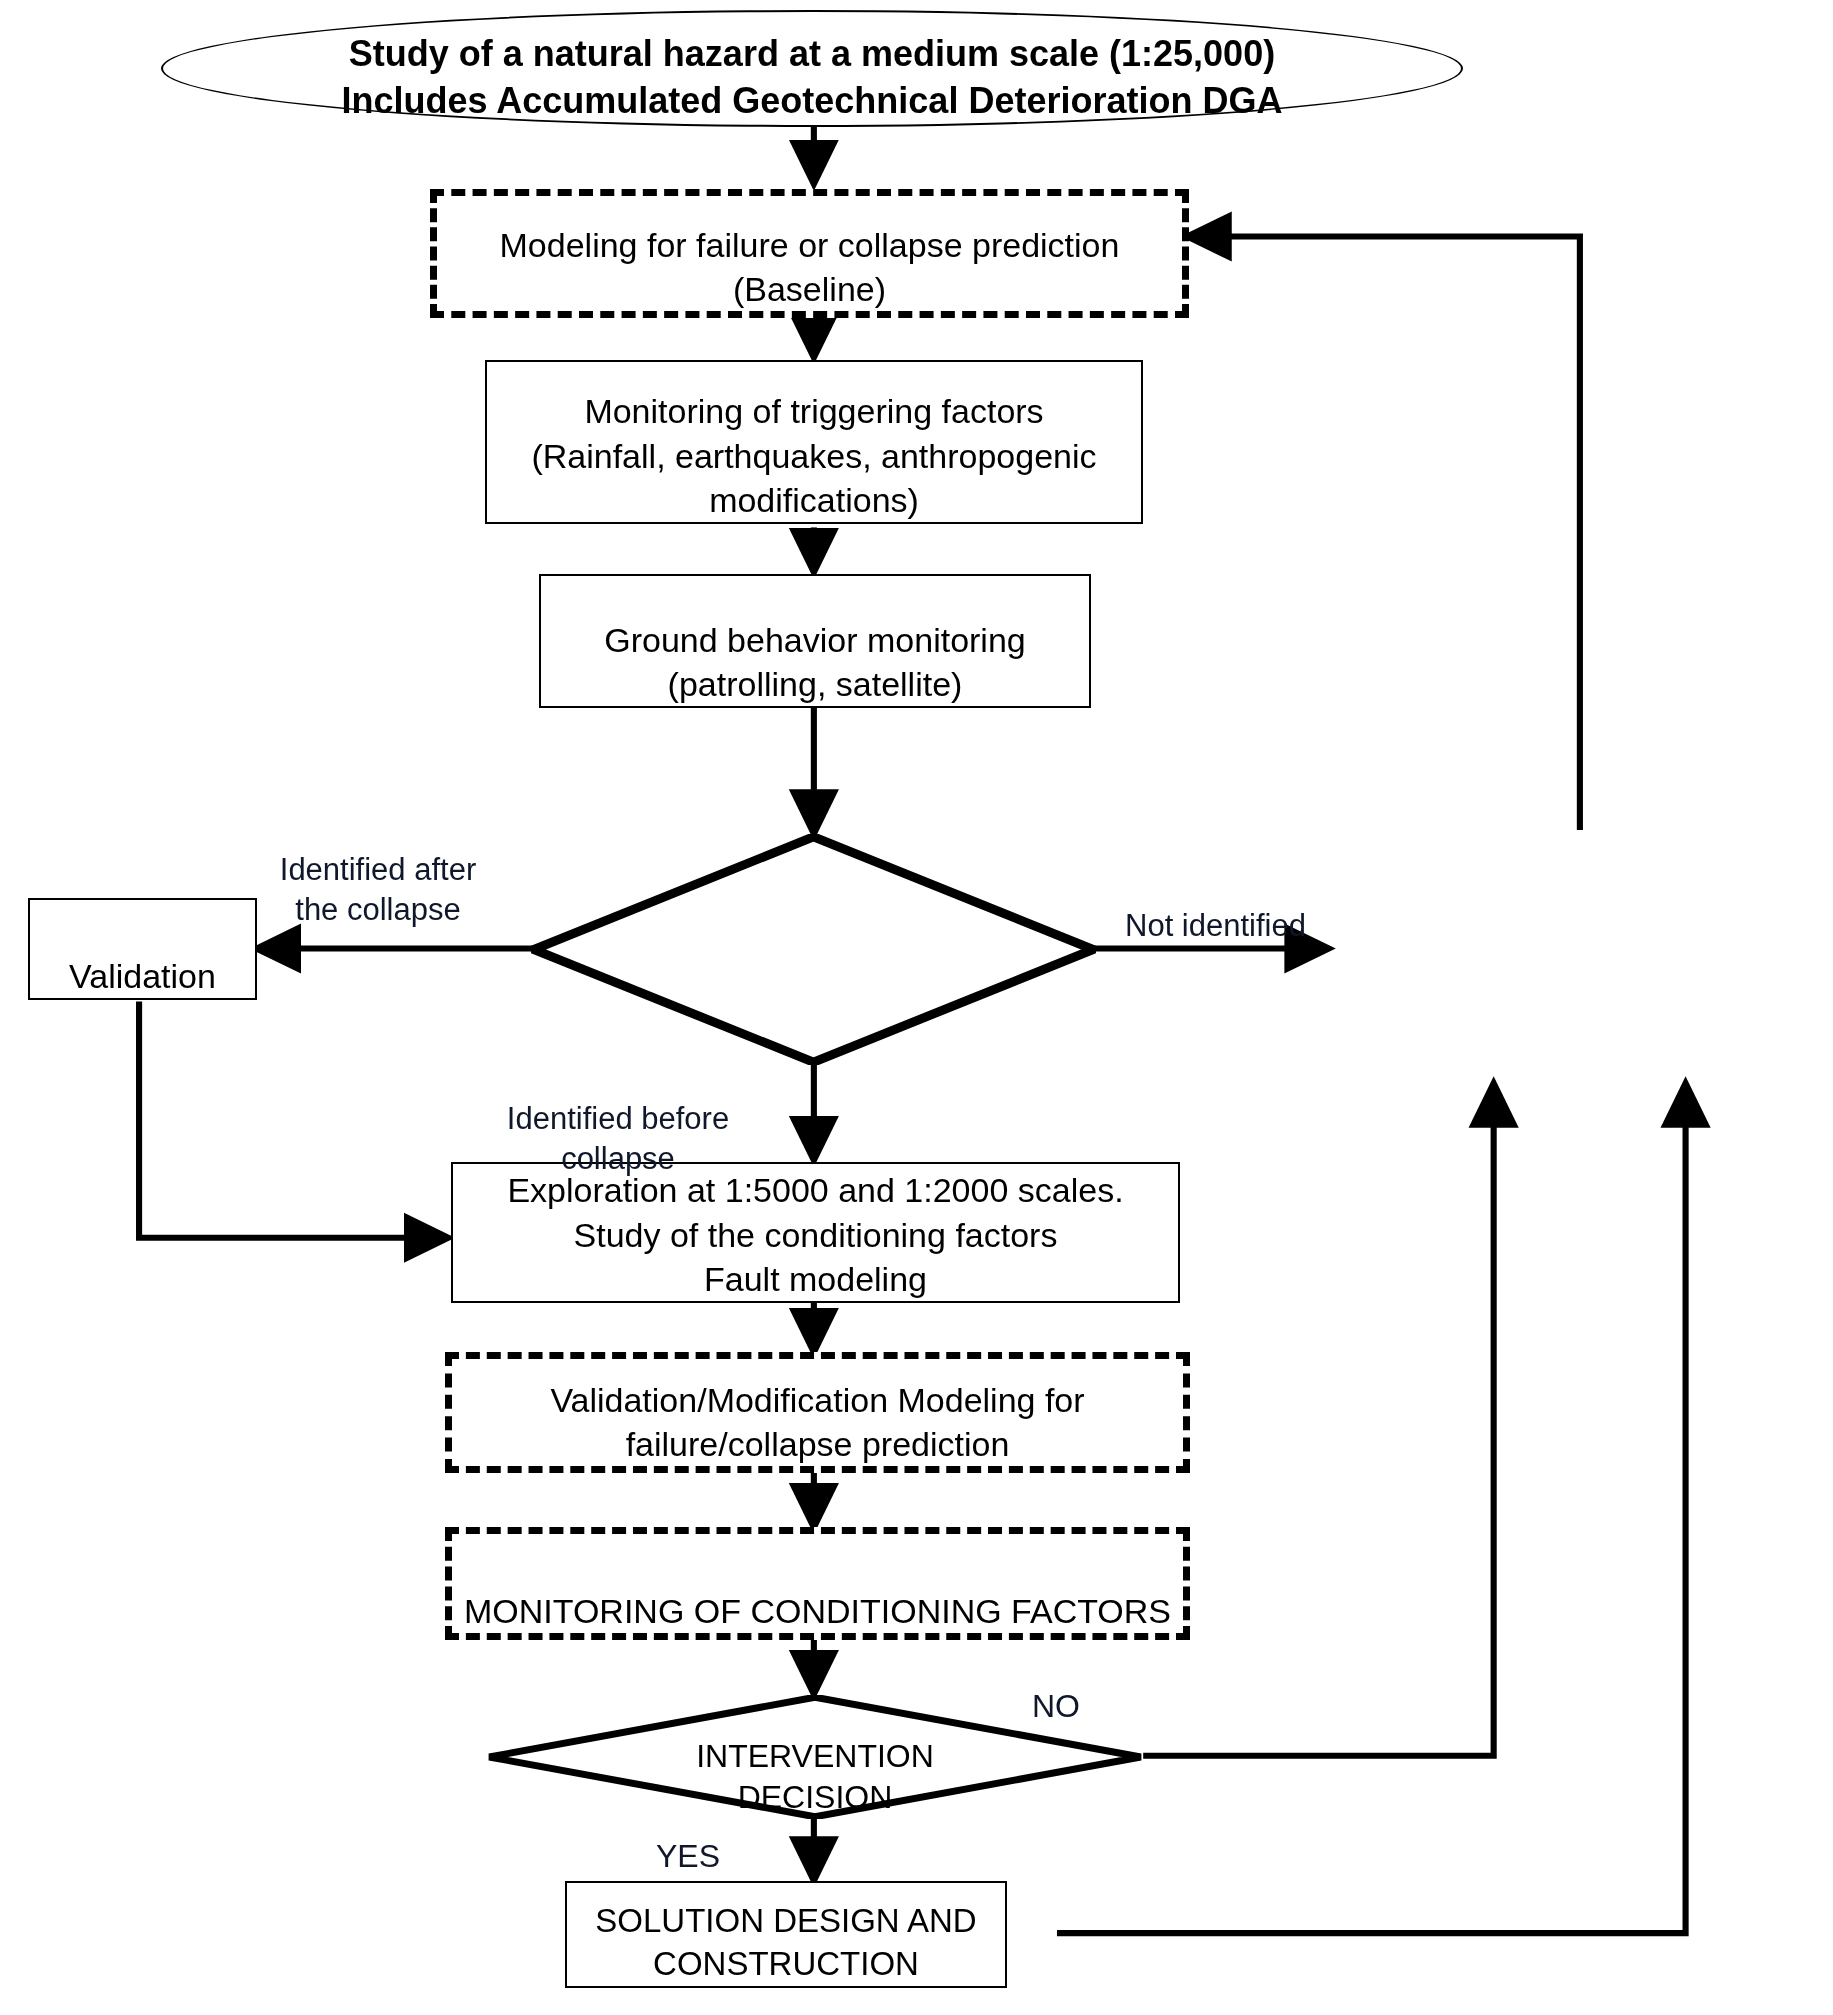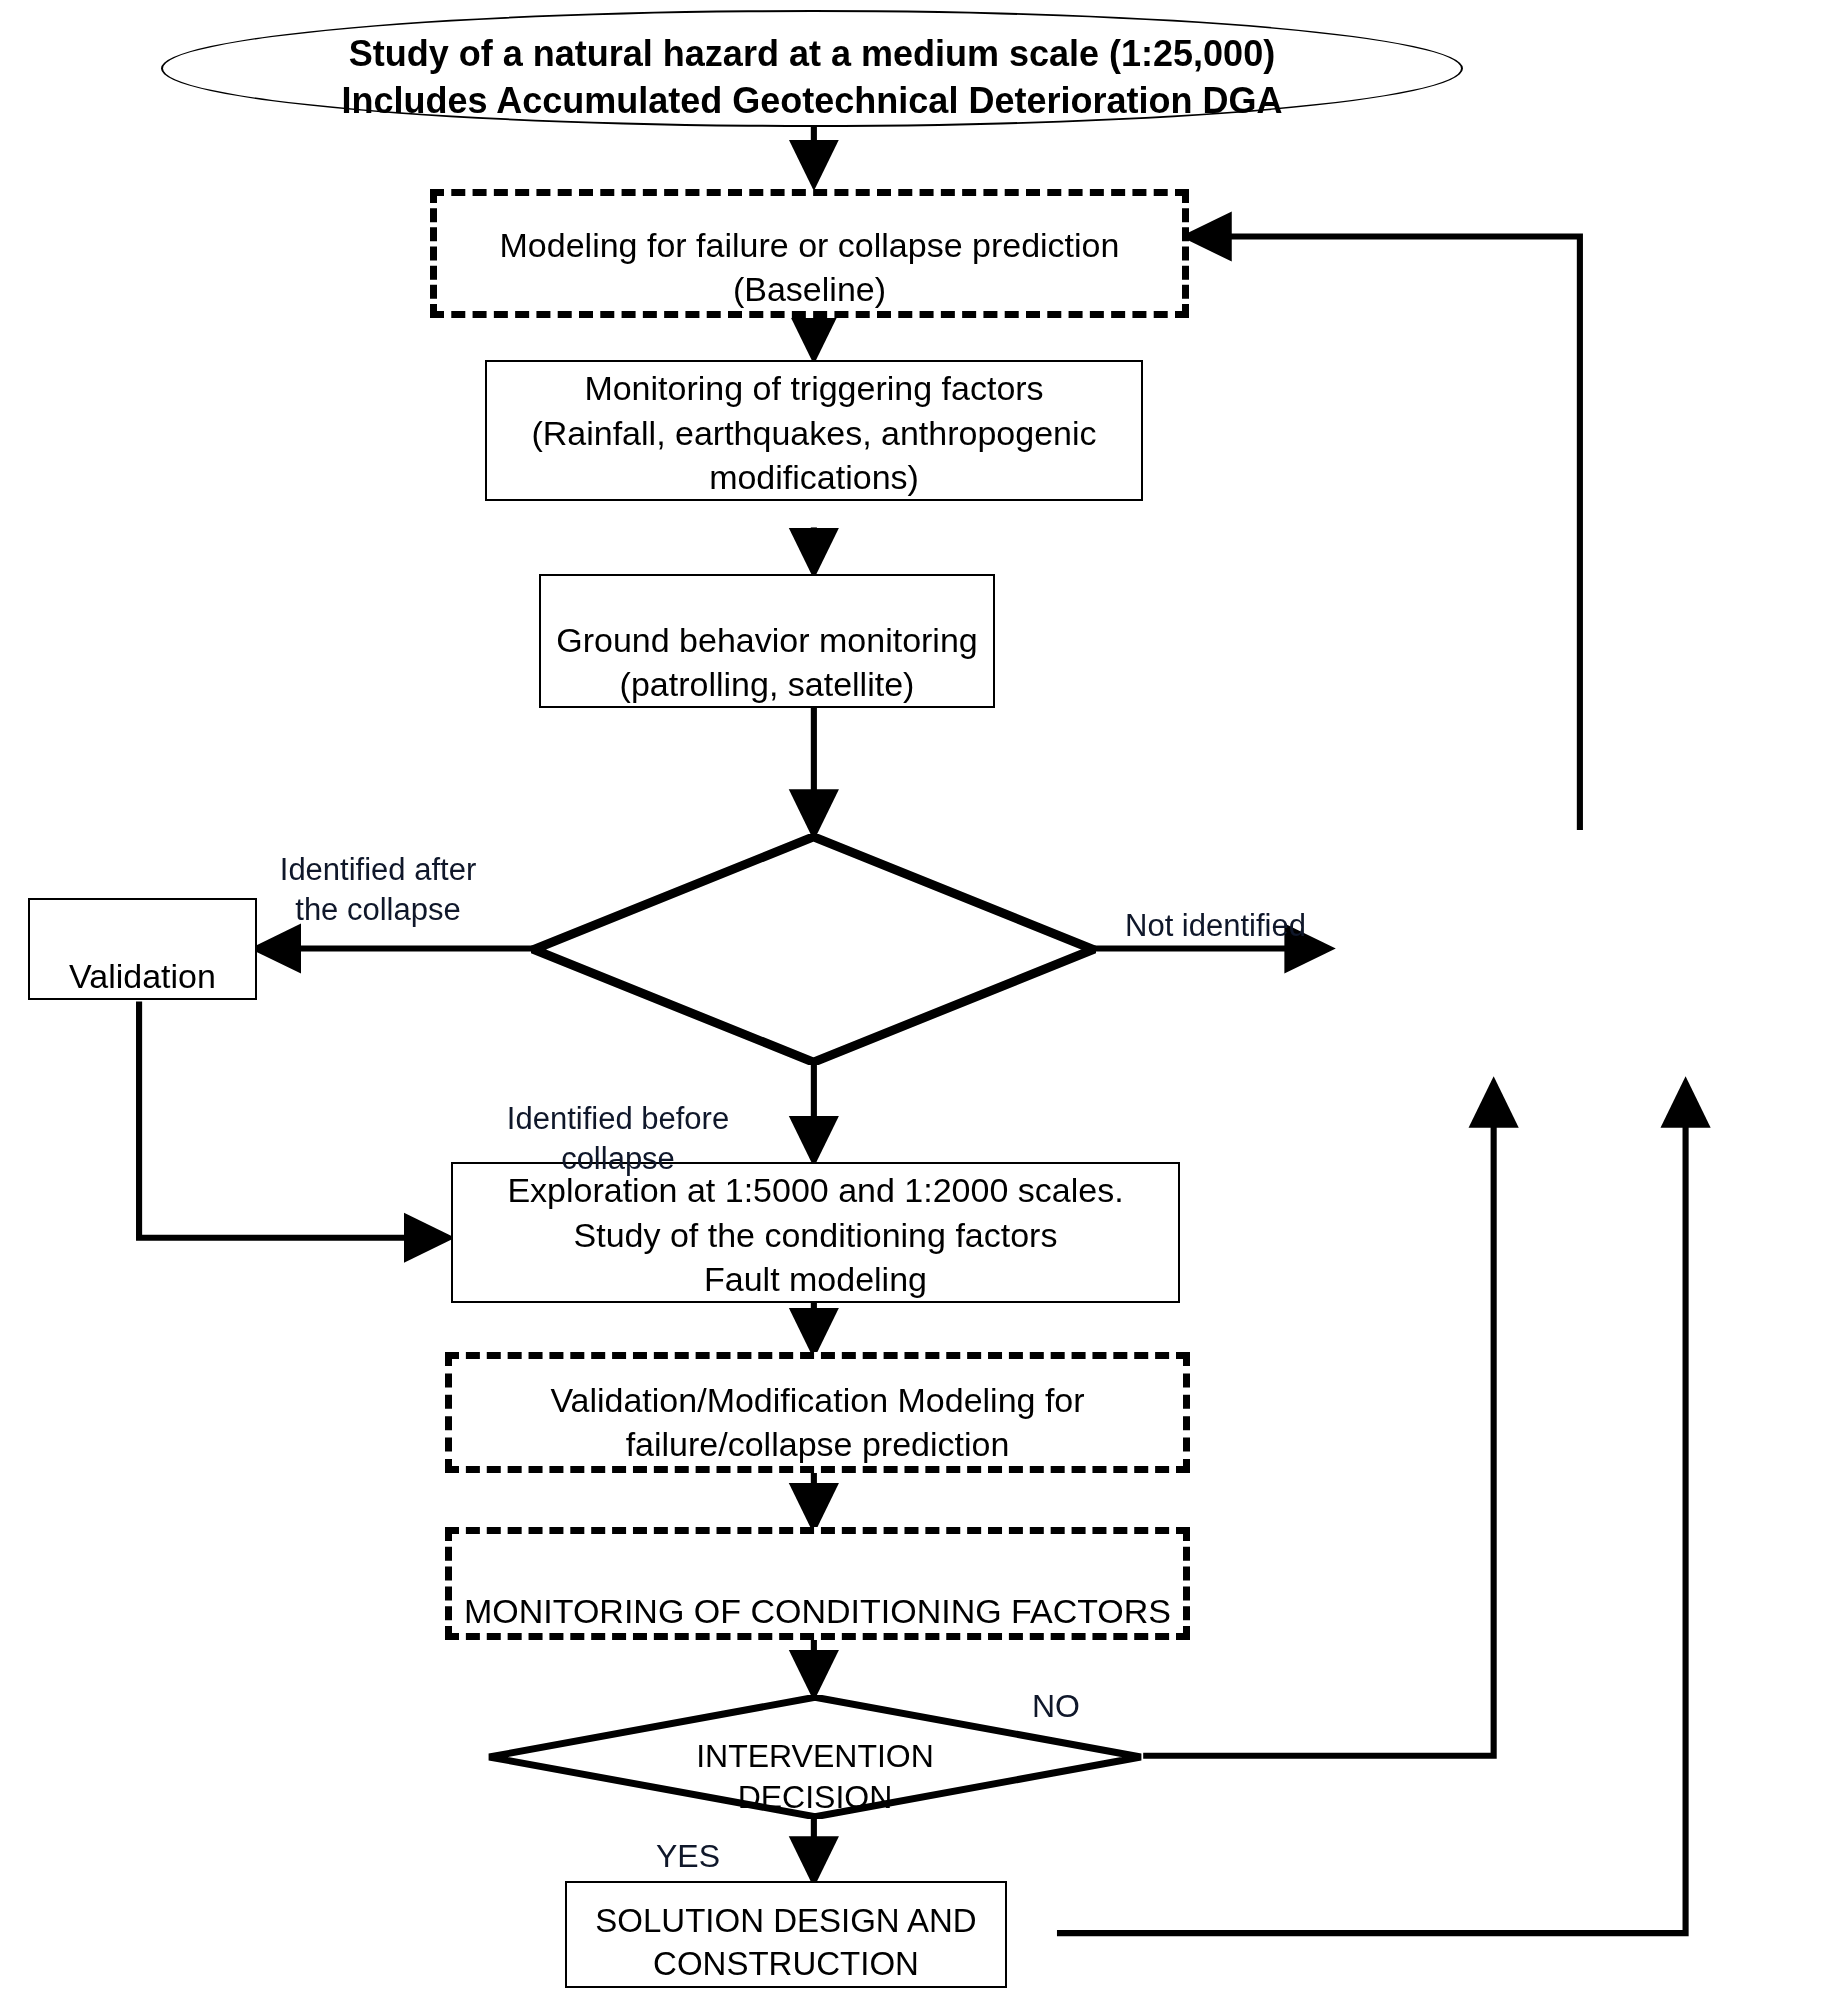--- a/index.html
+++ b/index.html
@@ -69,27 +69,27 @@
   <div class="node ellipse f64" style="left:161px;top:10px;width:1302px;height:117px;">
     <div class="txt">Study of a natural hazard at a medium scale (1:25,000)
 Includes Accumulated Geotechnical Deterioration DGA</div>
   </div>
 
   <div class="node dashed f62" style="left:430px;top:189px;width:759px;height:129px;">
     <div class="txt">Modeling for failure or collapse prediction
 (Baseline)</div>
   </div>
 
-  <div class="node solid f62" style="left:485px;top:360px;width:658px;height:141px;">
+  <div class="node solid f62" style="left:485px;top:360px;width:658px;height:164px;">
     <div class="txt">Monitoring of triggering factors
 (Rainfall, earthquakes,  anthropogenic
 modifications)</div>
   </div>
 
-  <div class="node solid f62" style="left:539px;top:574px;width:456px;height:134px;">
+  <div class="node solid f62" style="left:539px;top:574px;width:552px;height:134px;">
     <div class="txt">Ground behavior monitoring
 (patrolling, satellite)</div>
   </div>
 
   <div class="node diamond f58" style="left:531px;top:834px;width:565px;height:231px;">
     <svg style="position:absolute;left:0;top:0;width:100%;height:100%;" viewBox="0 0 1015 415" preserveAspectRatio="none">
       <polygon points="507.5,5 1010,207.5 507.5,410 5,207.5" fill="#fff" stroke="#000" stroke-width="9" vector-effect="non-scaling-stroke"></polygon>
     </svg>
   </div>
 

